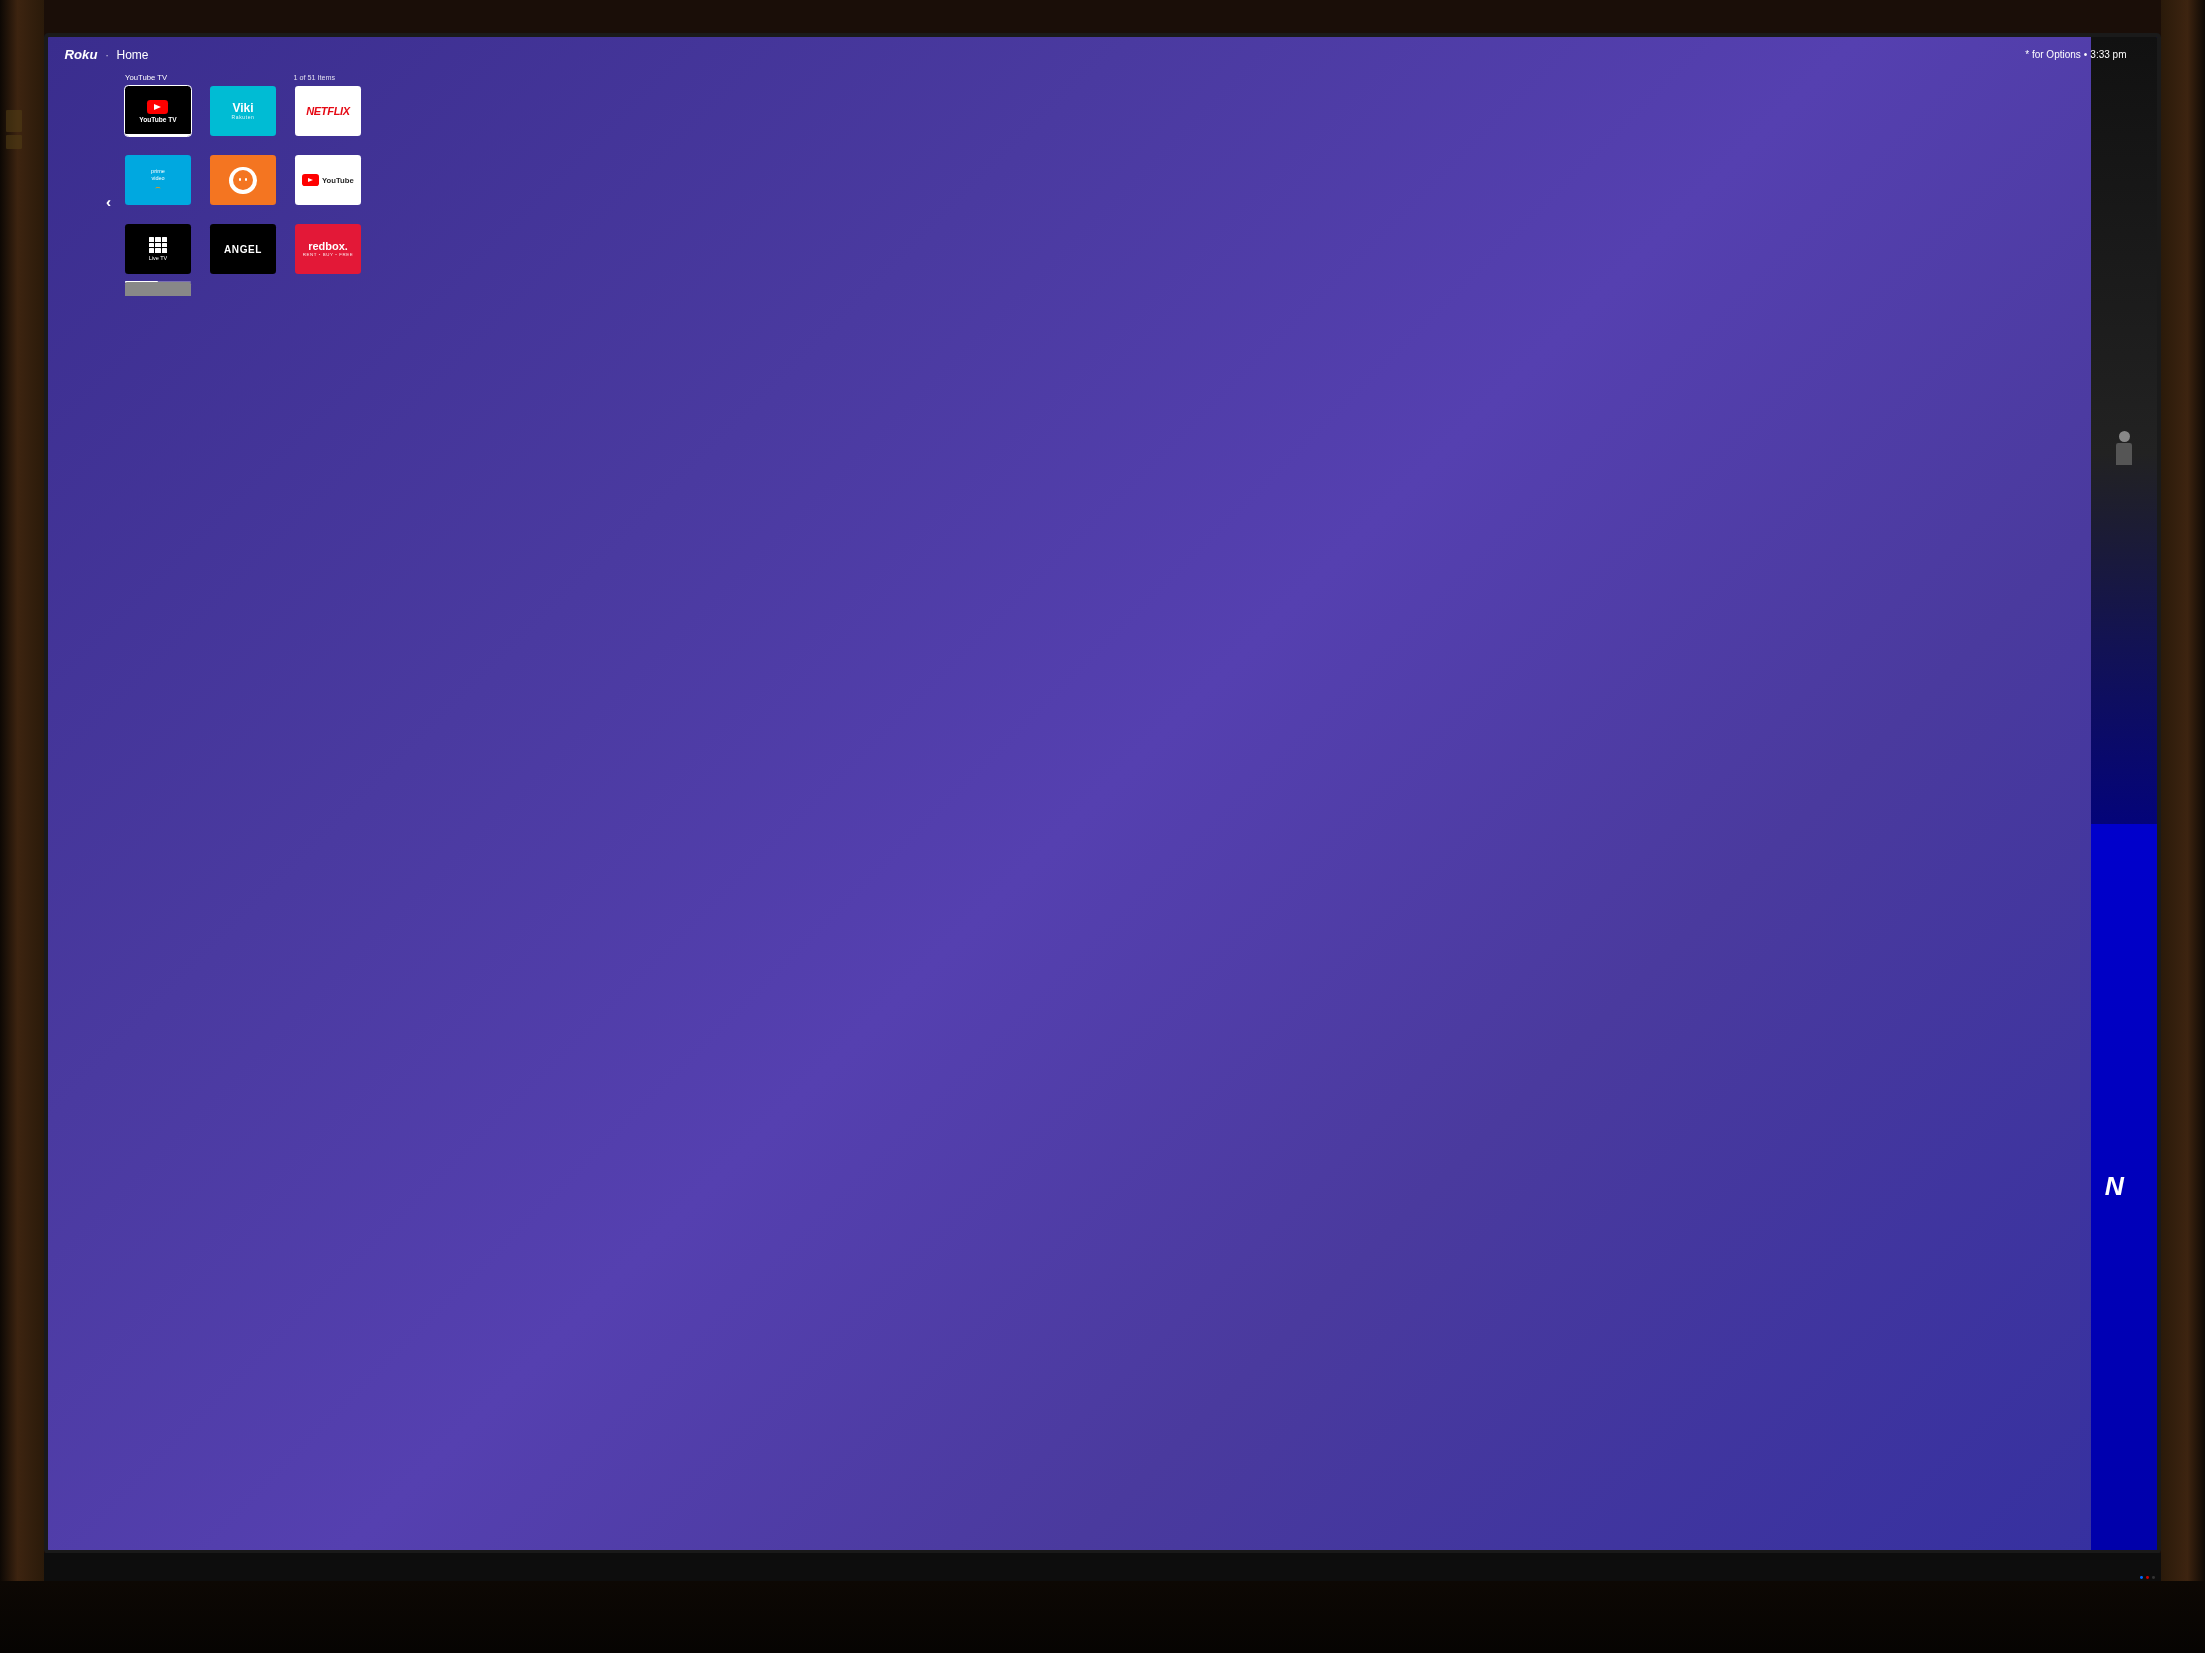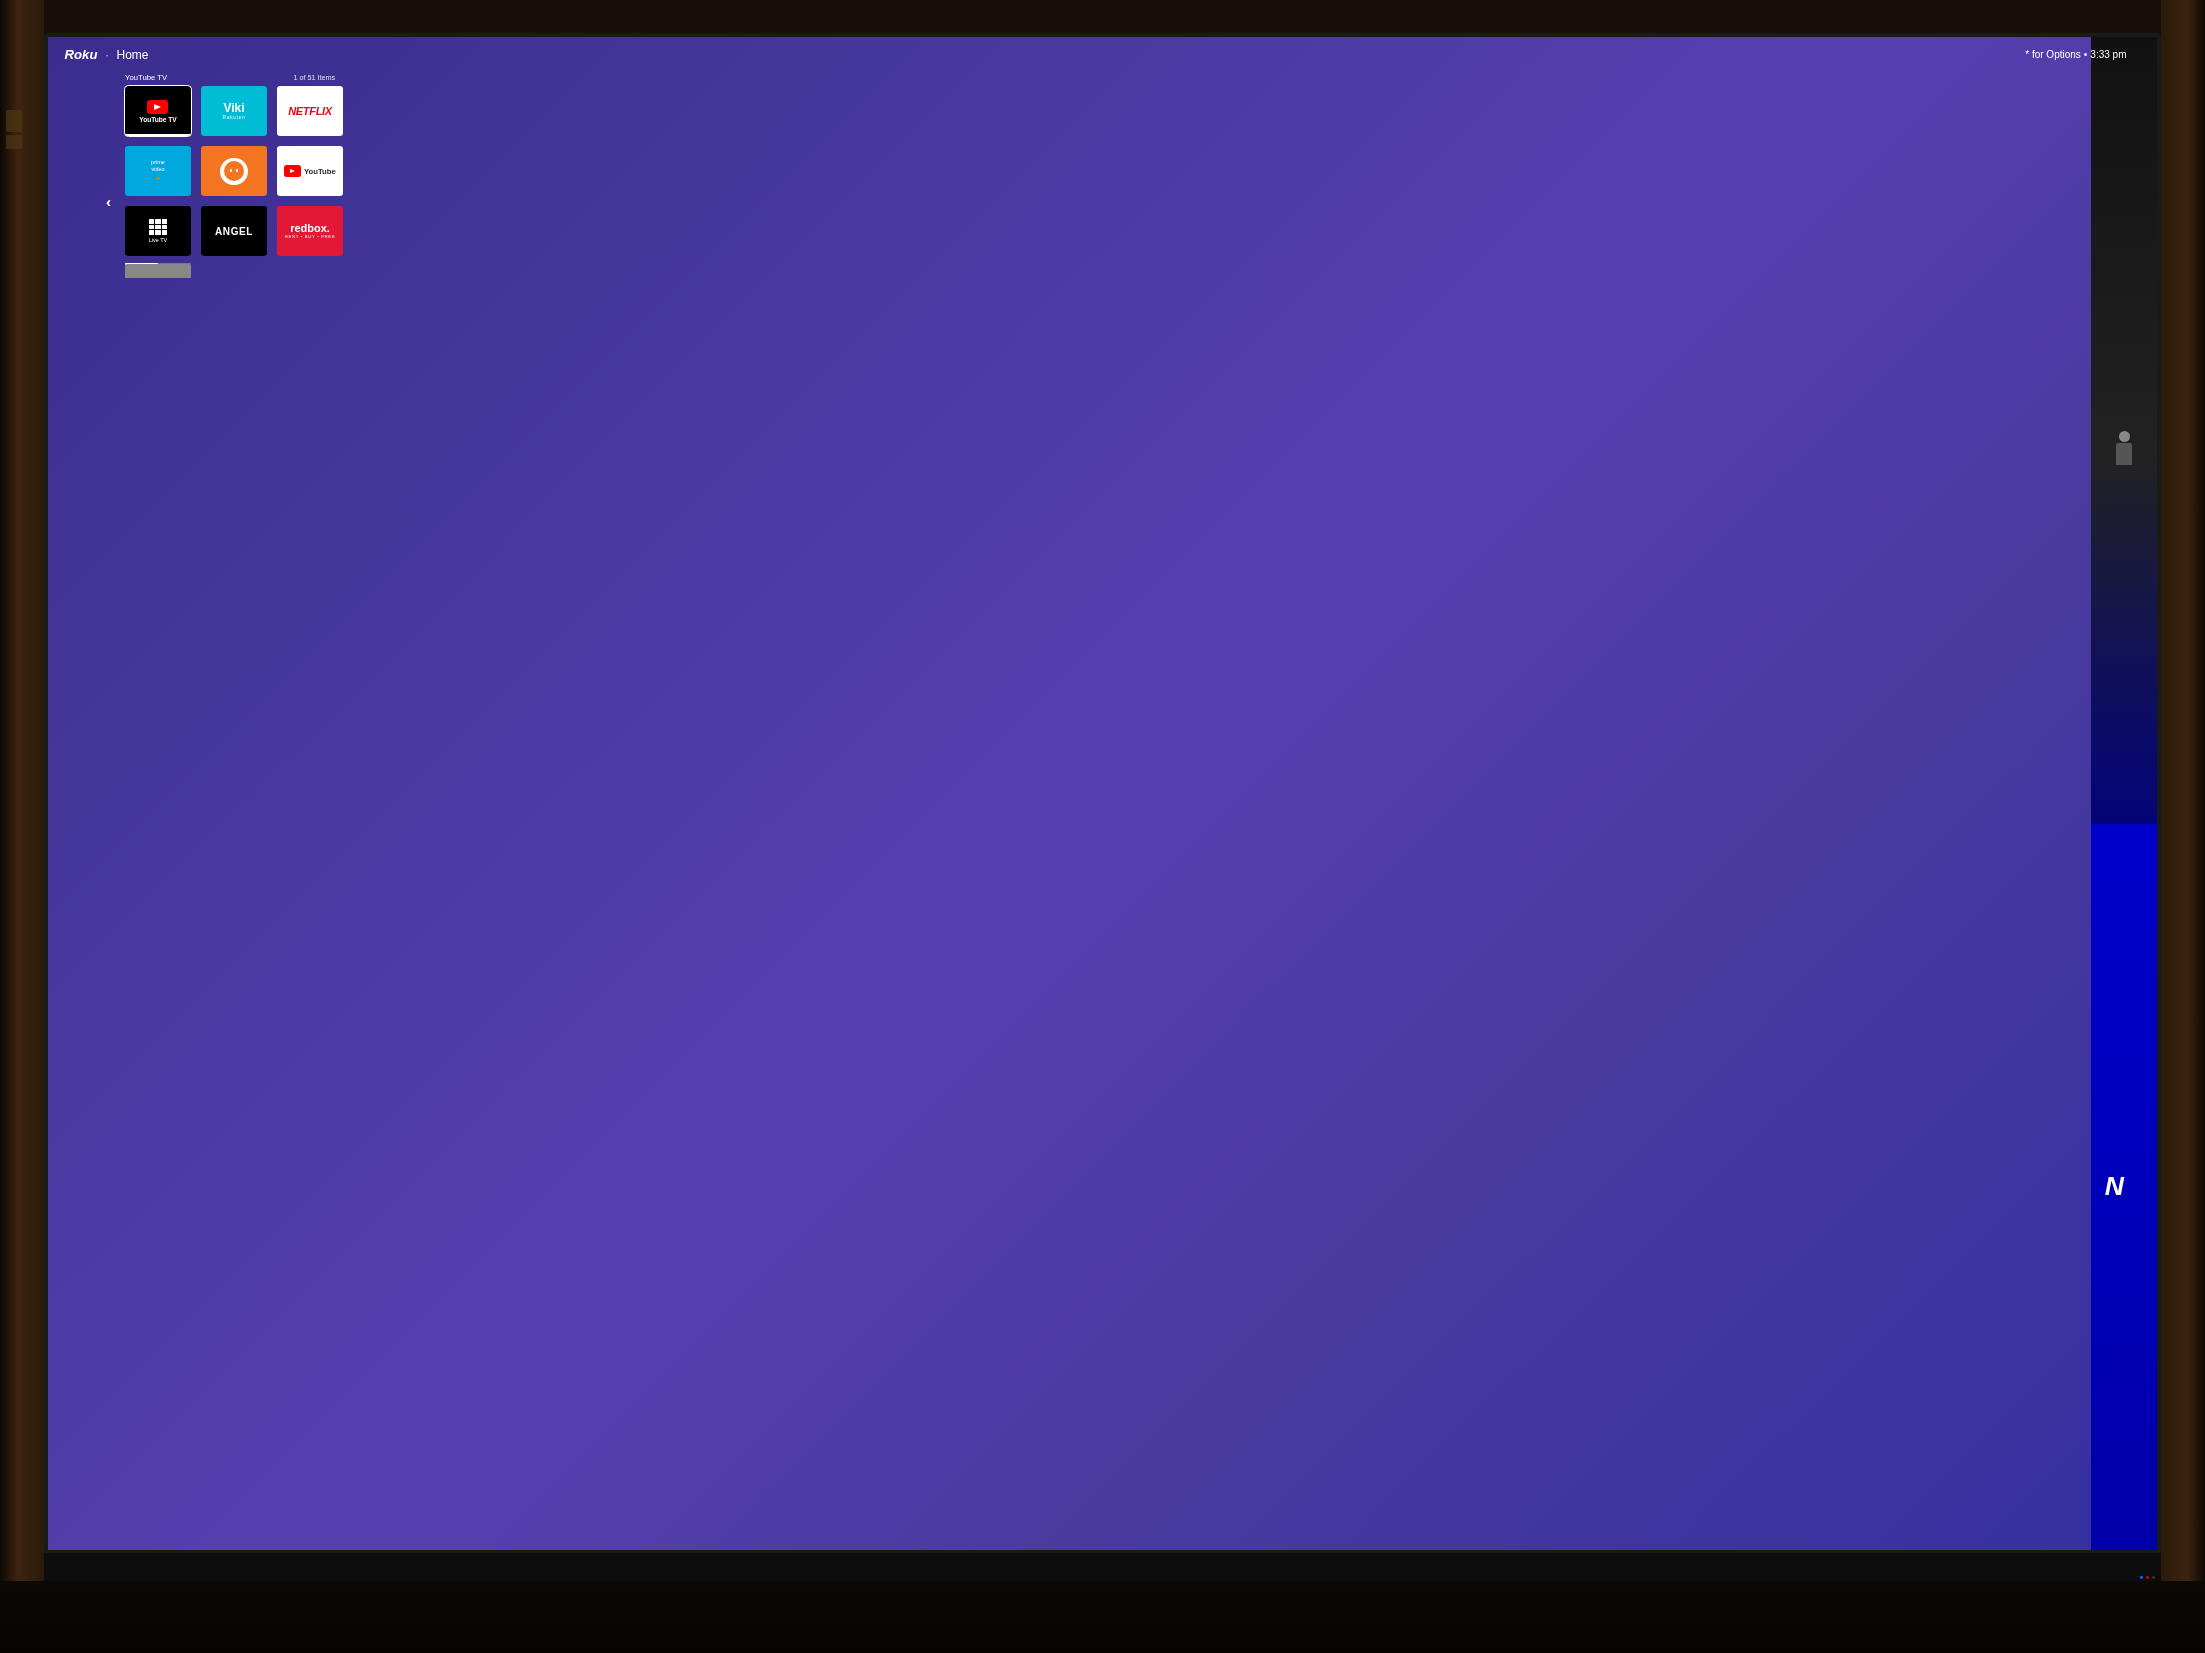--- a/index.html
+++ b/index.html
@@ -164,21 +164,21 @@
       font-weight: bold;
       z-index: 10;
       top: 165px;
     }
 
     
     .app-grid {
       display: grid;
       grid-template-columns: repeat(3, 66px);
       grid-template-rows: repeat(3, 50px);
-      gap: 10px;
+      gap: 19px;
     }
 
     .app-tile {
       border-radius: 3.3px;
       display: flex;
       align-items: center;
       justify-content: center;
       overflow: hidden;
       position: relative;
       cursor: pointer;

